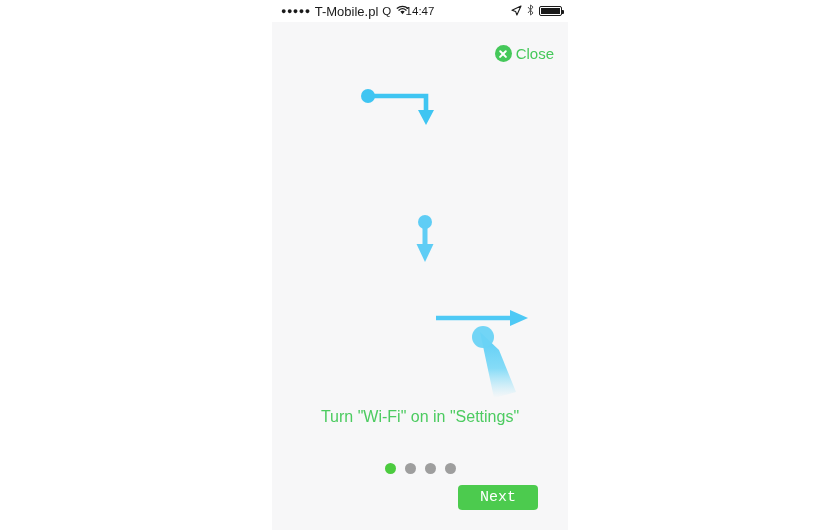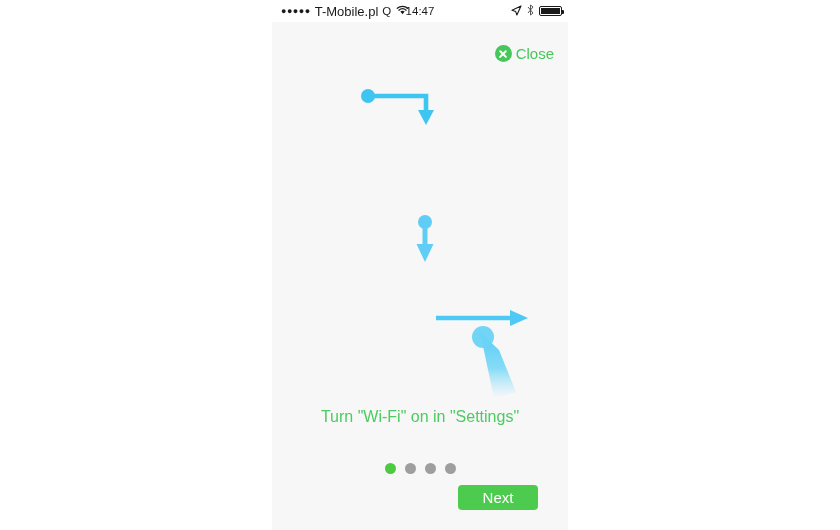--- a/index.html
+++ b/index.html
@@ -159,20 +159,21 @@
     height: 25px;
     border-radius: 4px;
     background: #4ccb4e;
     color: #ffffff;
     font-size: 15px;
     display: flex;
     align-items: center;
     justify-content: center;
     cursor: pointer;
     border: none;
+    font-family: Liberation Mono, monospace;
   }
 </style>
 </head>
 <body>
 
 <div class="screen">
 
   <div class="statusbar">
     <div class="sb-left">
       <span class="sb-dots">●●●●●</span>

